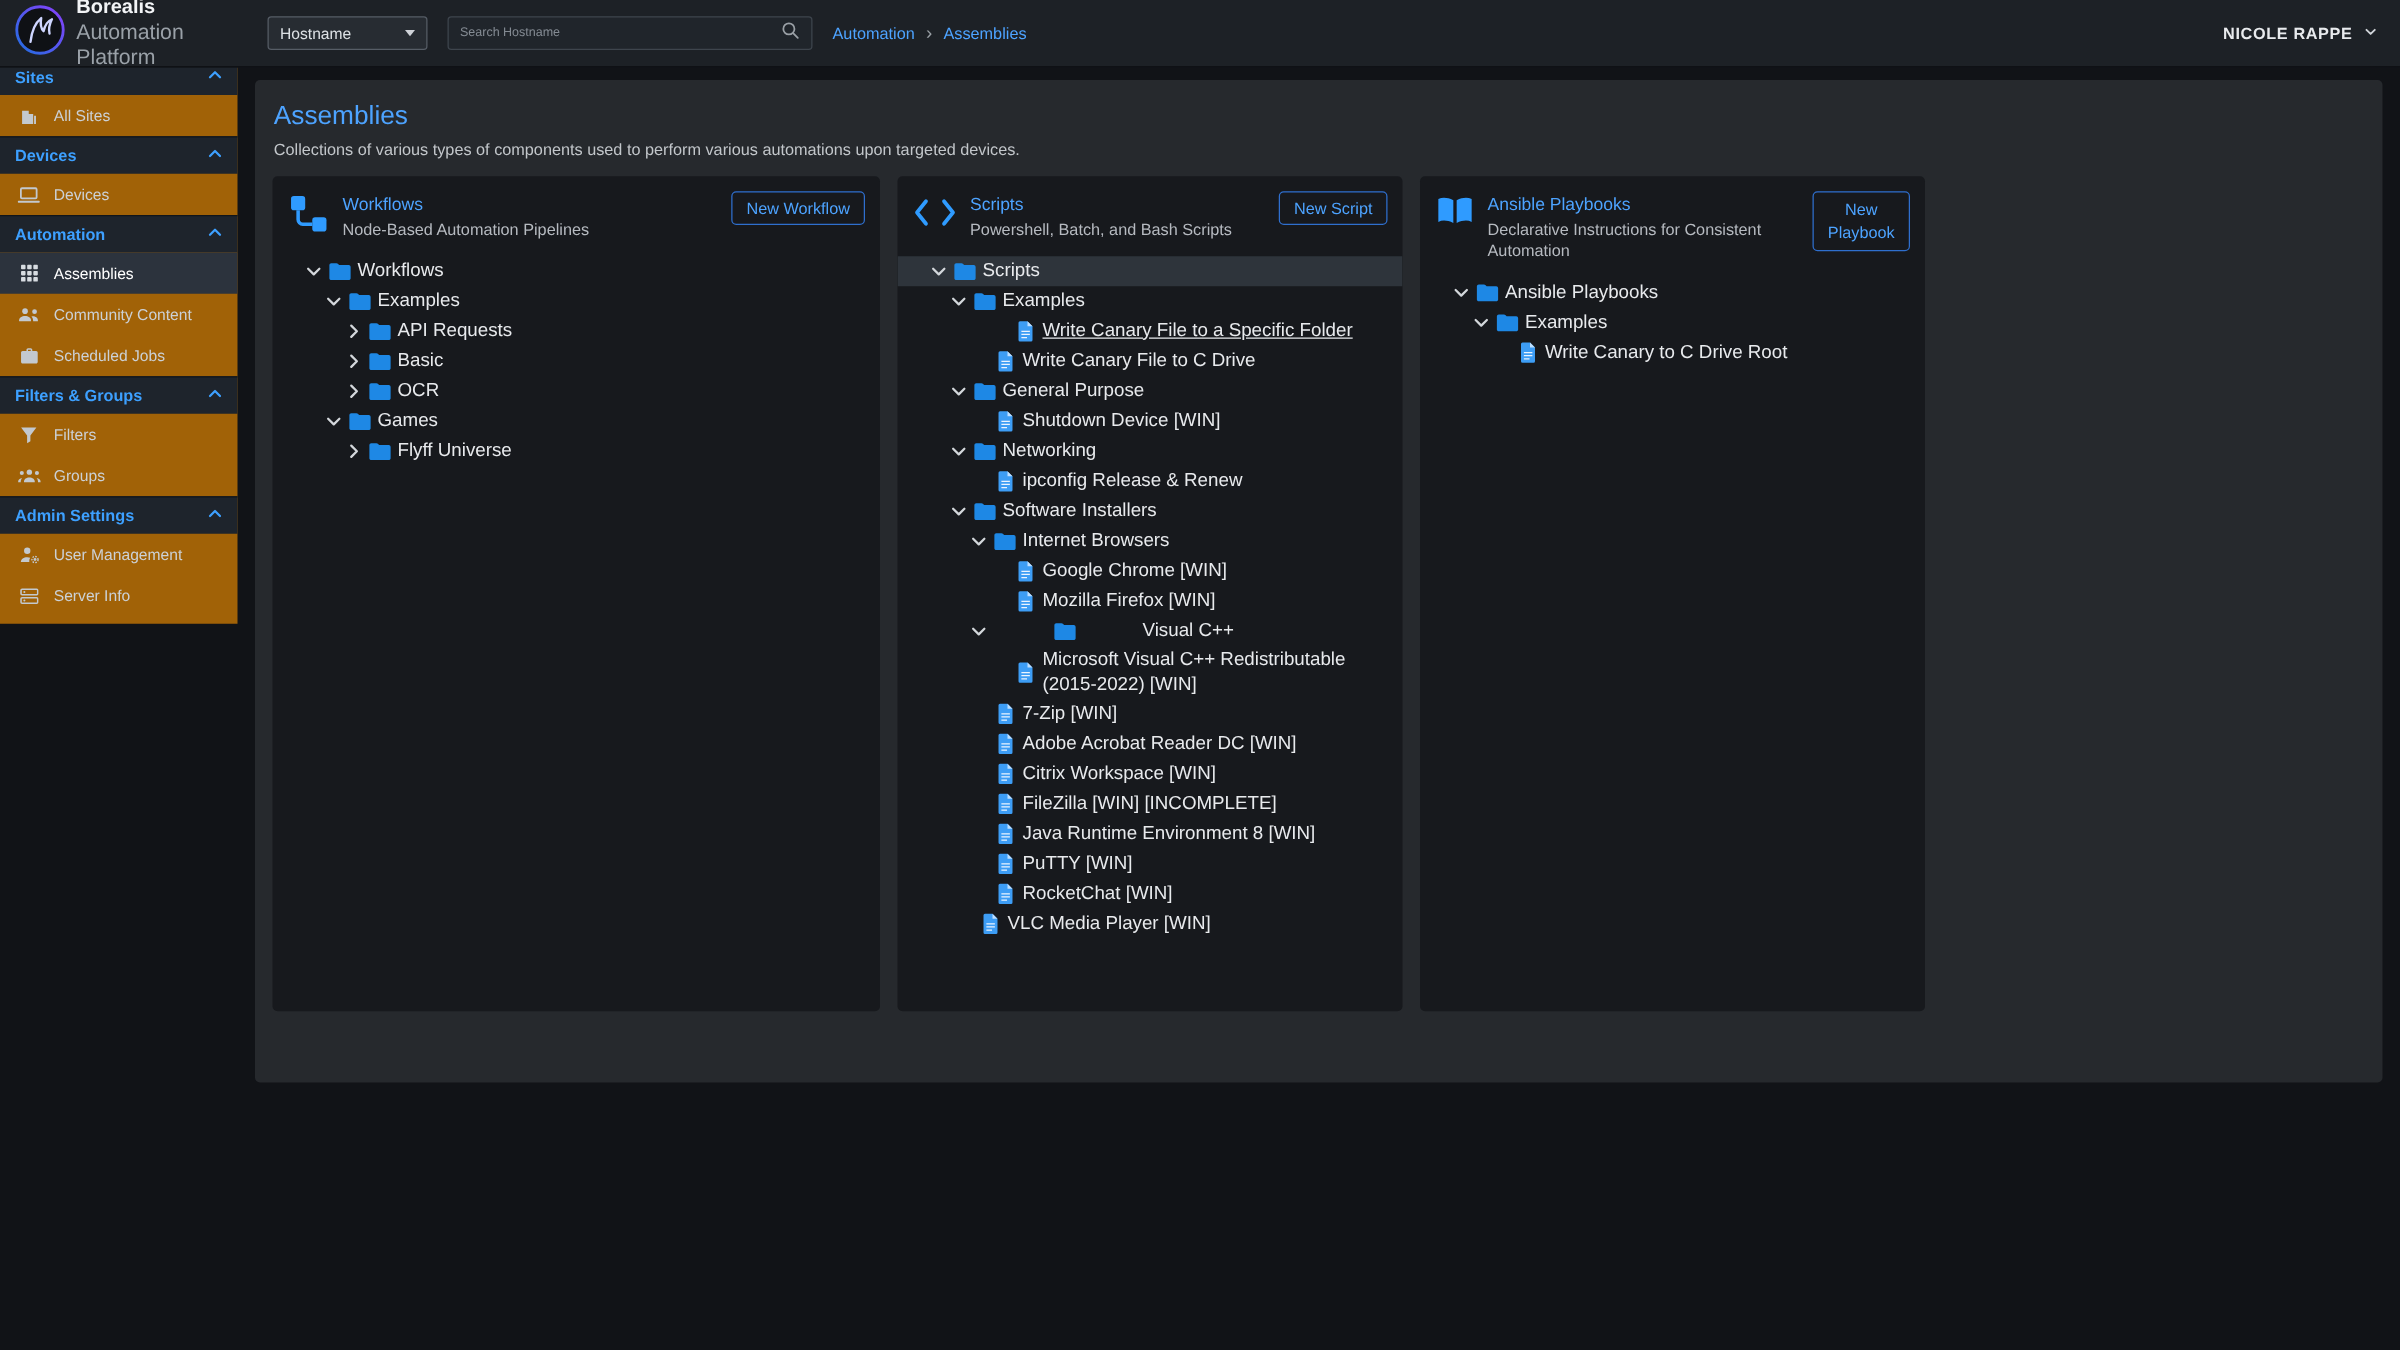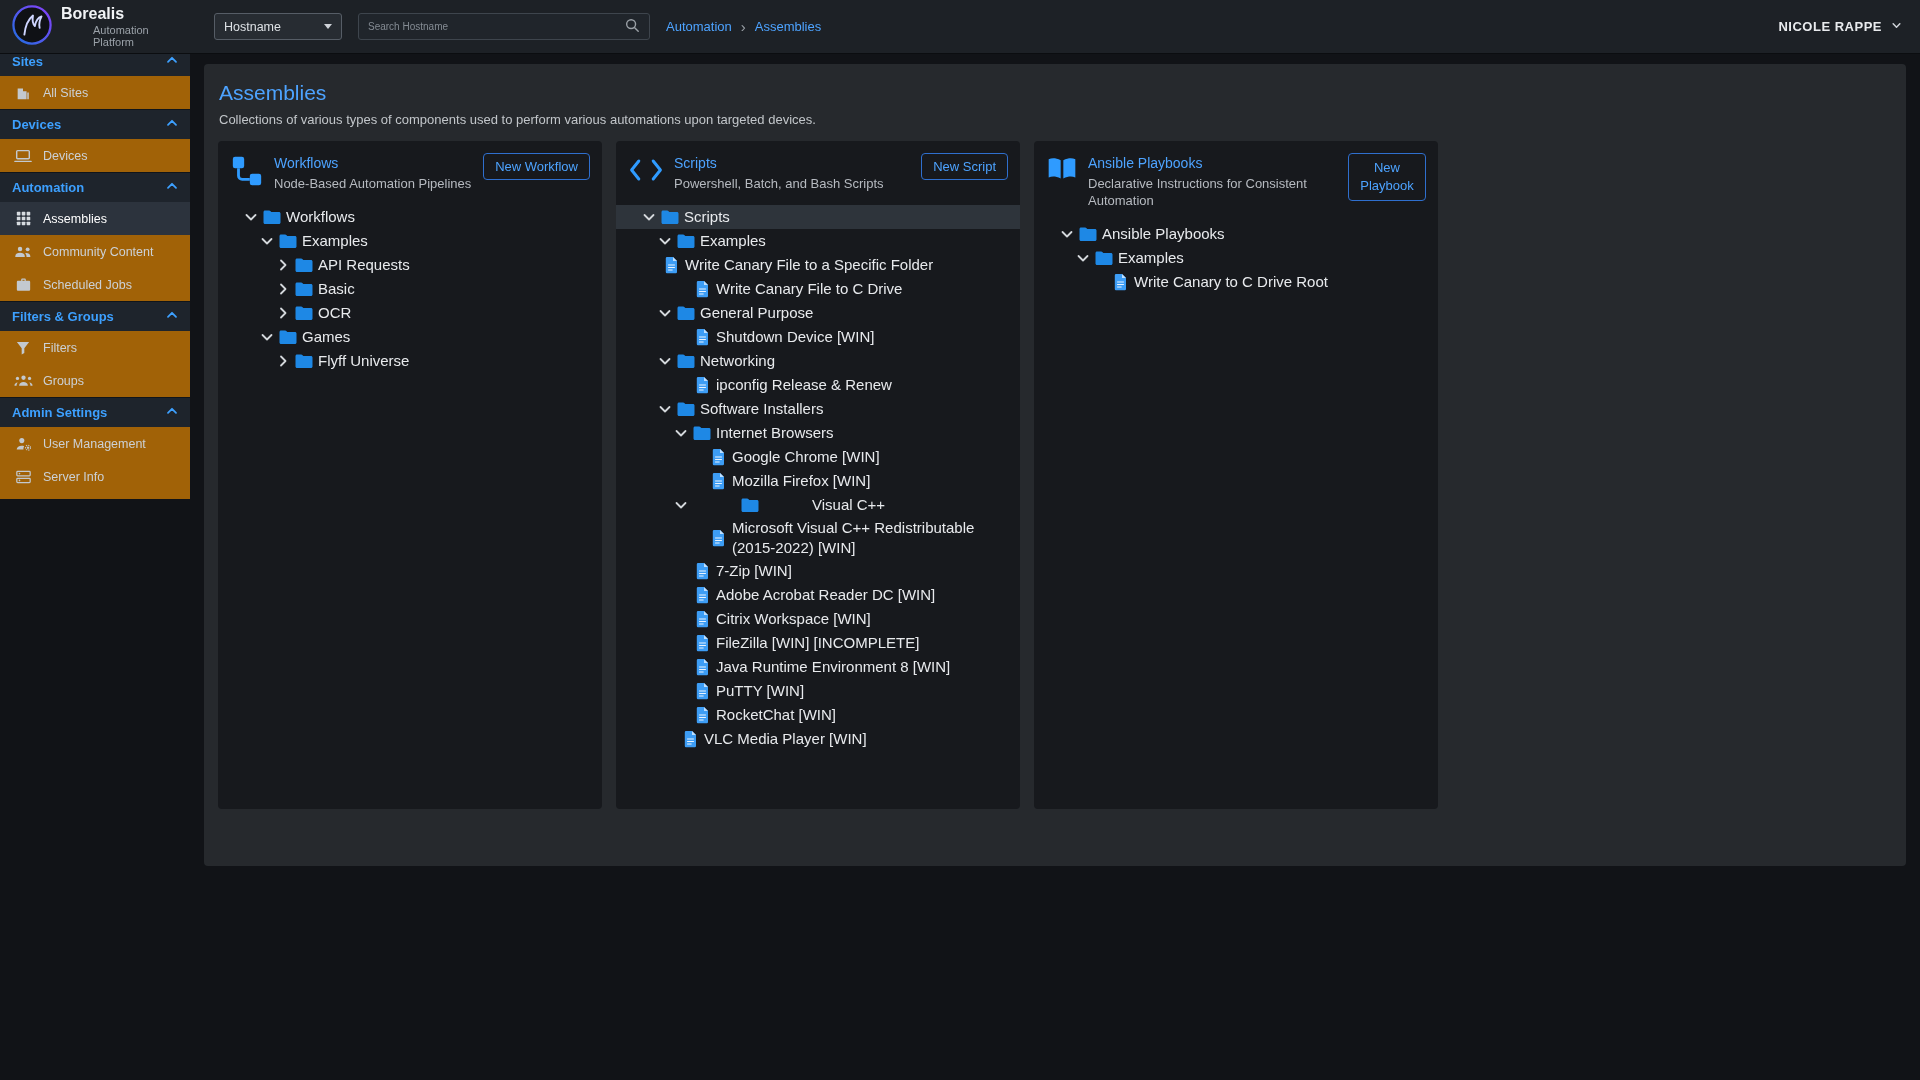--- a/index.html
+++ b/index.html
@@ -14,21 +14,21 @@
 
   
   .topbar {
     position:absolute; top:0; left:0; width:1920px; height:54px;
     background:#1d2126; border-bottom:1px solid #0b0d10;
     display:flex; align-items:center; z-index:3;
   }
   .brand { width:190px; display:flex; align-items:center; gap:9px; padding-left:12px; }
   .brand-text { display:flex; flex-direction:column; }
   .brand-name { font-size:16px; font-weight:bold; color:#f2f4f6; line-height:1.15; }
-  .brand-sub { font-size:11px; color:#9aa1a8;margin-left:32px; }
+  .brand-sub { font-size:17px; color:#9aa1a8; }
 
   .host-select {
     margin-left:24px; width:128px; height:27px;
     background:#272c32; border:1px solid #565d66; border-radius:3px;
     display:flex; align-items:center; justify-content:space-between;
     padding:0 9px; color:#dde1e5; font-size:12.5px; cursor:pointer;
   }
   .caret-down { width:0; height:0; border-left:4px solid transparent; border-right:4px solid transparent; border-top:5px solid #cfd3d8; }
 
   .search-box {
@@ -68,21 +68,21 @@
   
   .main-card {
     position:absolute; left:204px; top:64px; width:1702px; height:802px;
     background:#26292d; border-radius:4px; padding:14px;
   }
   .page-title { color:#4da3ff; font-size:21px; font-weight:normal; margin:3px 0 7px 1px; }
   .page-sub { color:#c2c6ca; font-size:13px; margin:0 0 14px 1px; }
 
   .panels { display:flex; gap:14px; align-items:flex-start; }
   .panel { background:#17191d; border-radius:4px; padding:12px; height:668px; overflow:hidden; flex:none; }
-  .panel.workflows { width:384px; }
+  .panel.workflows { width:486px; }
   .panel.scripts   { width:404px; }
   .panel.playbooks { width:404px; }
 
   .panel-head { display:flex; align-items:flex-start; gap:10px; }
   .picon { flex:none; margin-top:1px; display:flex; align-items:center; }
   .panel-titles { flex:1; min-width:0; padding-top:2px; }
   .panel-title { color:#4da3ff; font-size:14px; margin-bottom:5px; }
   .panel-sub { color:#b6bac0; font-size:13px; line-height:1.3; }
   .panel-btn {
     flex:none; background:transparent; border:1px solid #2f6fce; color:#4da3ff;
@@ -455,21 +455,21 @@
                 <path d="M4.5 7l4.5 4.5L13.5 7" fill="none" stroke="#d3d7db" stroke-width="1.8" stroke-linecap="round" stroke-linejoin="round"></path>
               </svg>
             </span>
             <span class="tree-icon-wrap">
               <svg viewBox="0 0 20 16" width="20" height="16">
                 <path fill="#1e88e5" d="M1.5 3c0-.8.7-1.5 1.5-1.5h4.2c.4 0 .8.2 1.1.5l1 1H17c.8 0 1.5.7 1.5 1.5v9c0 .8-.7 1.5-1.5 1.5H3c-.8 0-1.5-.7-1.5-1.5z"></path>
               </svg>
             </span>
             <span class="tree-label">Examples</span>
           </div>
-          <div class="tree-row" style="padding-left: 25px;">
+          <div class="tree-row" style="padding-left: 72px; text-decoration: underline;">
             <span class="chev-spacer"></span>
             <span class="tree-icon-wrap">
               <svg viewBox="0 0 14 18" width="15" height="18">
                 <path fill="#3d9df5" d="M2.5 1h6l4 4v11a1.2 1.2 0 0 1-1.2 1.2H2.5A1.2 1.2 0 0 1 1.3 16V2.2A1.2 1.2 0 0 1 2.5 1z"></path>
                 <path fill="#bfe0ff" d="M8.5 1l4 4h-4z"></path>
                 <g stroke="#eaf4ff" stroke-width="1">
                   <path d="M3.6 9h6.8M3.6 11.5h6.8M3.6 14h4.5" fill="none"></path>
                 </g>
               </svg>
             </span>

